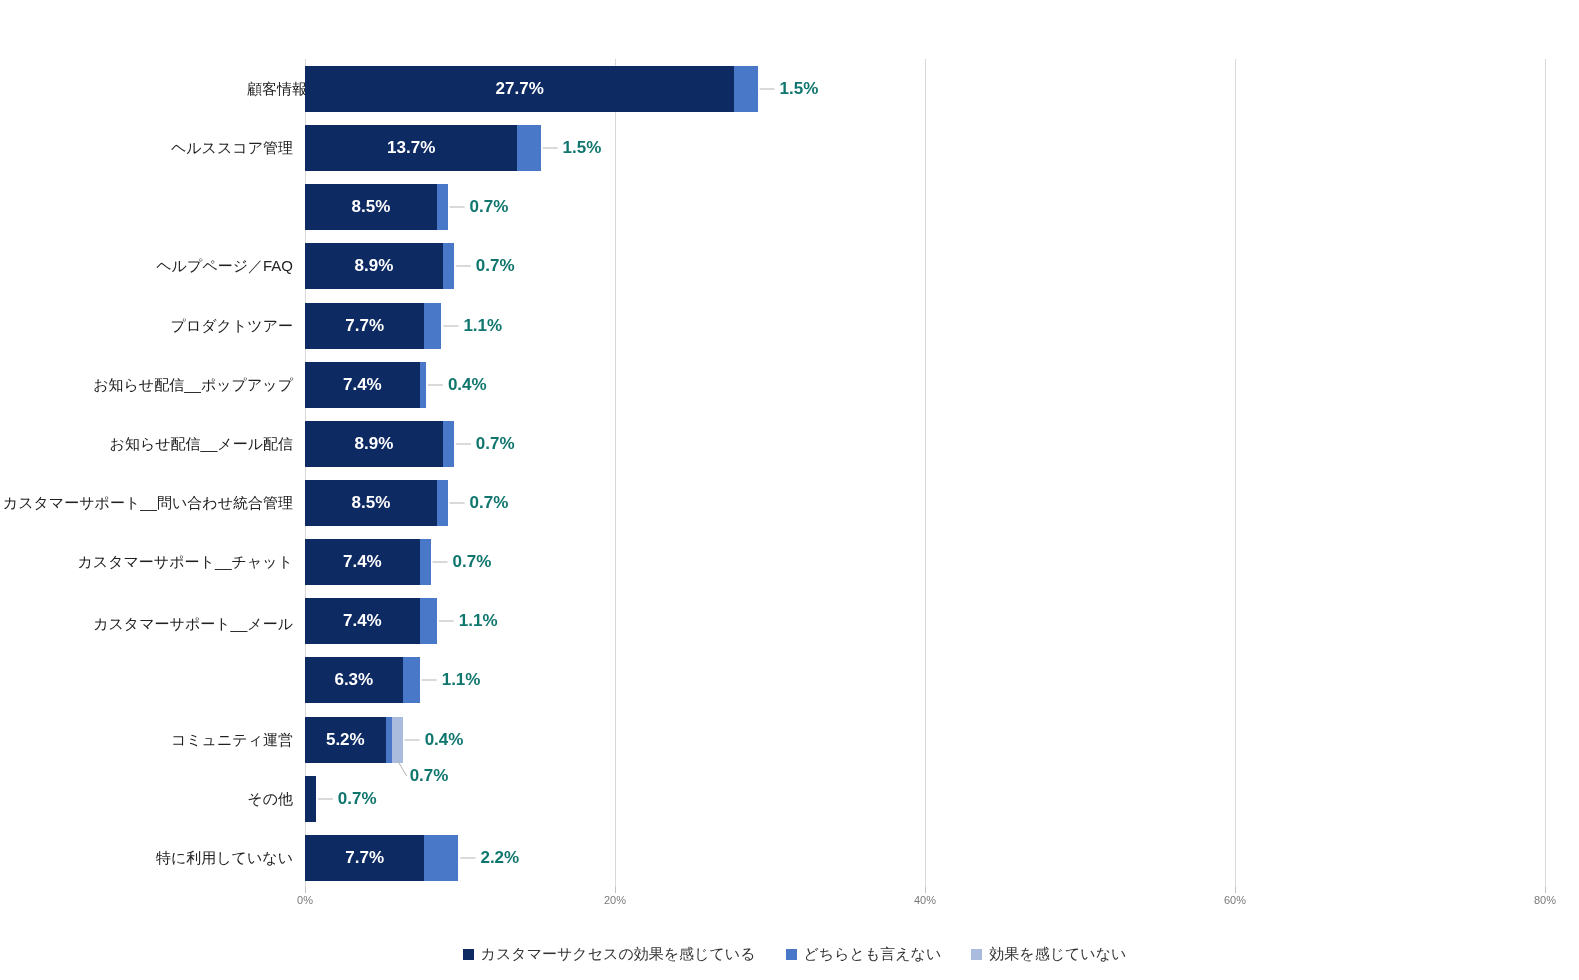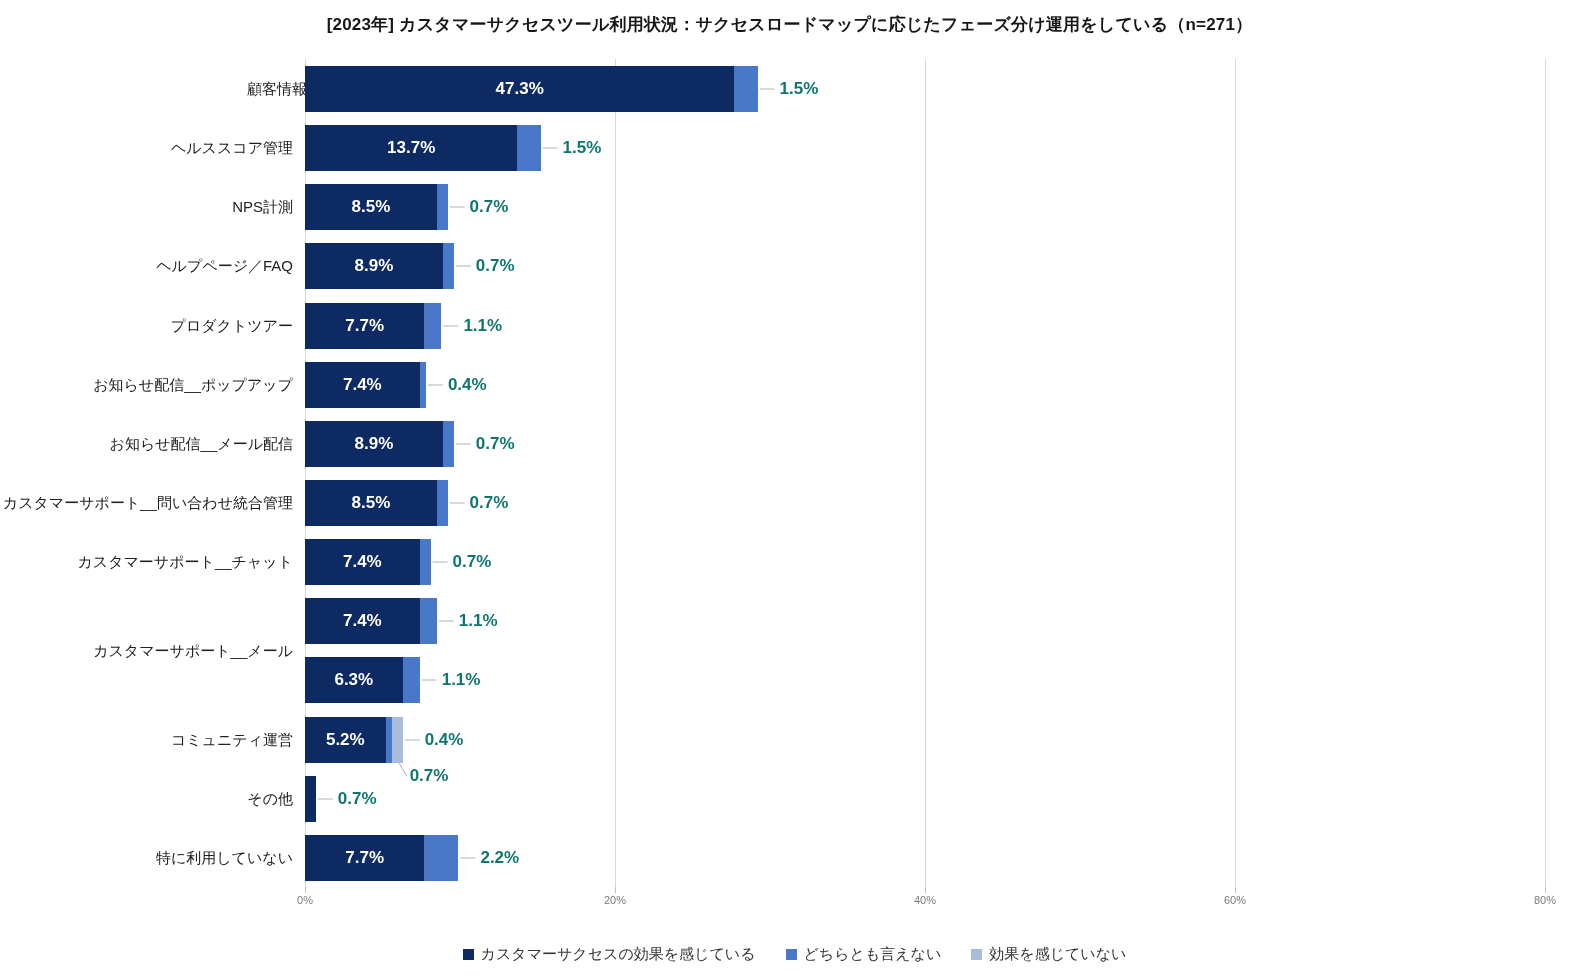--- a/index.html
+++ b/index.html
@@ -33,48 +33,46 @@
     position:absolute;left:0;right:0;top:941px;height:26px;
     display:flex;justify-content:center;align-items:center;gap:30px;margin-left:10px;
   }
   .legend-item{display:flex;align-items:center;gap:7px;font-size:15px;color:#333333;white-space:nowrap;}
   .swatch{width:11px;height:11px;flex:0 0 auto;}
 </style>
 </head>
 <body>
 
 <div class="page">
-  <div id="title">[2023年] カスタマーサクセスツール利用状況：サクセスロードマップに応じたフェーズ分け運用をしている（n=271）</div>
   <div id="chart">
       <div class="gridline" style="left: 304.5px; top: 59px; height: 828px;"></div>
       <div class="tickmark" style="left: 304.5px; top: 887px;"></div>
       <div class="ticklabel" style="left: 280px; top: 894px;">0%</div>
       <div class="gridline" style="left: 614.5px; top: 59px; height: 828px;"></div>
       <div class="tickmark" style="left: 614.5px; top: 887px;"></div>
       <div class="ticklabel" style="left: 590px; top: 894px;">20%</div>
       <div class="gridline" style="left: 924.5px; top: 59px; height: 828px;"></div>
       <div class="tickmark" style="left: 924.5px; top: 887px;"></div>
       <div class="ticklabel" style="left: 900px; top: 894px;">40%</div>
       <div class="gridline" style="left: 1234.5px; top: 59px; height: 828px;"></div>
       <div class="tickmark" style="left: 1234.5px; top: 887px;"></div>
       <div class="ticklabel" style="left: 1210px; top: 894px;">60%</div>
       <div class="gridline" style="left: 1544.5px; top: 59px; height: 828px;"></div>
       <div class="tickmark" style="left: 1544.5px; top: 887px;"></div>
       <div class="ticklabel" style="left: 1520px; top: 894px;">80%</div>
       <div class="catlabel" style="top: 66px; height: 46px; padding-left: 44px;">顧客情報管理</div>
       <div class="seg" style="left: 305px; top: 66px; width: 429.35px; background: rgb(14, 42, 99);"></div>
-      <div class="inlabel" style="left: 305px; width: 429.35px; top: 66px;">47.3%</div>
+      <div class="inlabel" style="left: 305px; width: 429.35px; top: 66px;">27.7%</div>
       <div class="seg" style="left: 734.35px; top: 66px; width: 23.25px; background: rgb(74, 120, 200);"></div>
       <div class="callout" style="left: 779.6px; top: 78px;">1.5%</div>
       <div class="catlabel" style="top: 125px; height: 46px;">ヘルススコア管理</div>
       <div class="seg" style="left: 305px; top: 125px; width: 212.35px; background: rgb(14, 42, 99);"></div>
       <div class="inlabel" style="left: 305px; width: 212.35px; top: 125px;">13.7%</div>
       <div class="seg" style="left: 517.35px; top: 125px; width: 23.25px; background: rgb(74, 120, 200);"></div>
       <div class="callout" style="left: 562.6px; top: 137px;">1.5%</div>
-      <div class="catlabel" style="top: 184px; height: 46px;">NPS計測</div>
       <div class="seg" style="left: 305px; top: 184px; width: 131.75px; background: rgb(14, 42, 99);"></div>
       <div class="inlabel" style="left: 305px; width: 131.75px; top: 184px;">8.5%</div>
       <div class="seg" style="left: 436.75px; top: 184px; width: 10.85px; background: rgb(74, 120, 200);"></div>
       <div class="callout" style="left: 469.6px; top: 196px;">0.7%</div>
       <div class="catlabel" style="top: 243px; height: 46px;">ヘルプページ／FAQ</div>
       <div class="seg" style="left: 305px; top: 243px; width: 137.95px; background: rgb(14, 42, 99);"></div>
       <div class="inlabel" style="left: 305px; width: 137.95px; top: 243px;">8.9%</div>
       <div class="seg" style="left: 442.95px; top: 243px; width: 10.85px; background: rgb(74, 120, 200);"></div>
       <div class="callout" style="left: 475.8px; top: 255px;">0.7%</div>
       <div class="catlabel" style="top: 303px; height: 46px;">プロダクトツアー</div>
@@ -95,21 +93,21 @@
       <div class="catlabel" style="top: 480px; height: 46px;">カスタマーサポート__問い合わせ統合管理</div>
       <div class="seg" style="left: 305px; top: 480px; width: 131.75px; background: rgb(14, 42, 99);"></div>
       <div class="inlabel" style="left: 305px; width: 131.75px; top: 480px;">8.5%</div>
       <div class="seg" style="left: 436.75px; top: 480px; width: 10.85px; background: rgb(74, 120, 200);"></div>
       <div class="callout" style="left: 469.6px; top: 492px;">0.7%</div>
       <div class="catlabel" style="top: 539px; height: 46px;">カスタマーサポート__チャット</div>
       <div class="seg" style="left: 305px; top: 539px; width: 114.7px; background: rgb(14, 42, 99);"></div>
       <div class="inlabel" style="left: 305px; width: 114.7px; top: 539px;">7.4%</div>
       <div class="seg" style="left: 419.7px; top: 539px; width: 10.85px; background: rgb(74, 120, 200);"></div>
       <div class="callout" style="left: 452.55px; top: 551px;">0.7%</div>
-      <div class="catlabel" style="top: 628px; height: 46px;">カスタマーサポート__メール</div>
+      <div class="catlabel" style="top: 601px; height: 46px;">カスタマーサポート__メール</div>
       <div class="seg" style="left: 305px; top: 598px; width: 114.7px; background: rgb(14, 42, 99);"></div>
       <div class="inlabel" style="left: 305px; width: 114.7px; top: 598px;">7.4%</div>
       <div class="seg" style="left: 419.7px; top: 598px; width: 17.05px; background: rgb(74, 120, 200);"></div>
       <div class="callout" style="left: 458.75px; top: 610px;">1.1%</div>
       <div class="seg" style="left: 305px; top: 657px; width: 97.65px; background: rgb(14, 42, 99);"></div>
       <div class="inlabel" style="left: 305px; width: 97.65px; top: 657px;">6.3%</div>
       <div class="seg" style="left: 402.65px; top: 657px; width: 17.05px; background: rgb(74, 120, 200);"></div>
       <div class="callout" style="left: 441.7px; top: 669px;">1.1%</div>
       <div class="catlabel" style="top: 717px; height: 46px;">コミュニティ運営</div>
       <div class="seg" style="left: 305px; top: 717px; width: 80.6px; background: rgb(14, 42, 99);"></div>

